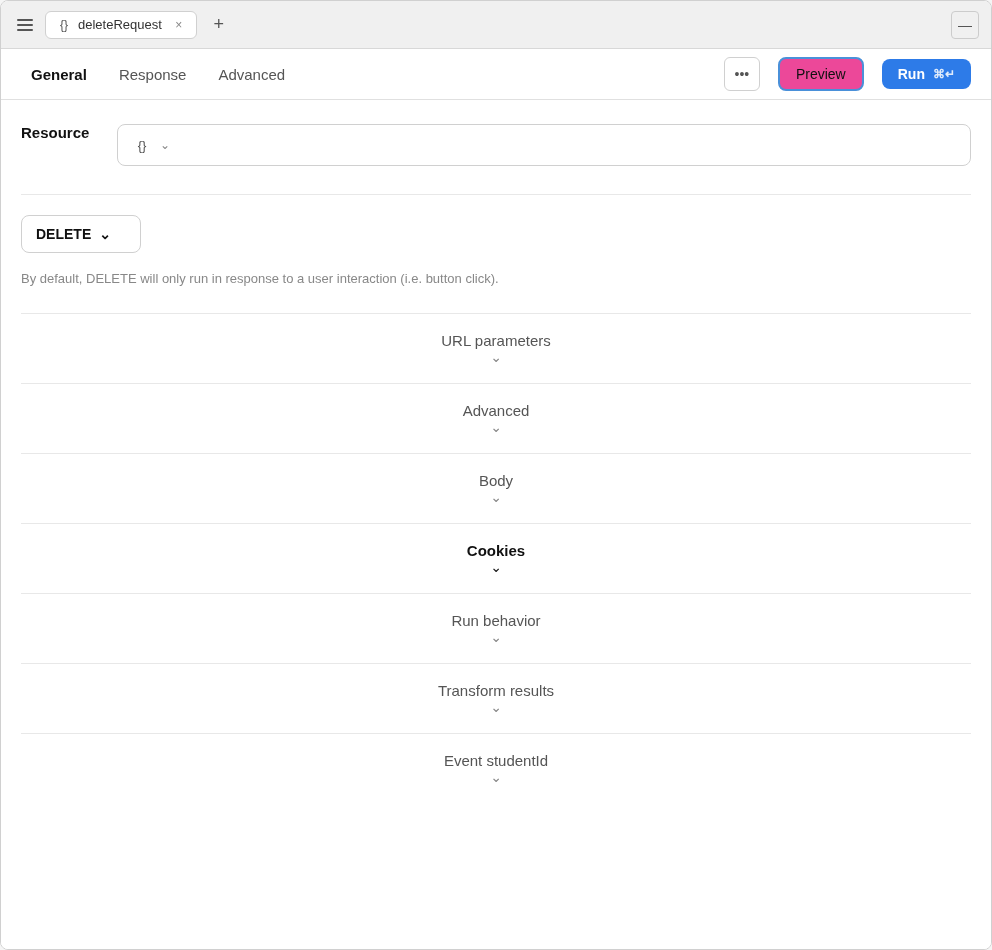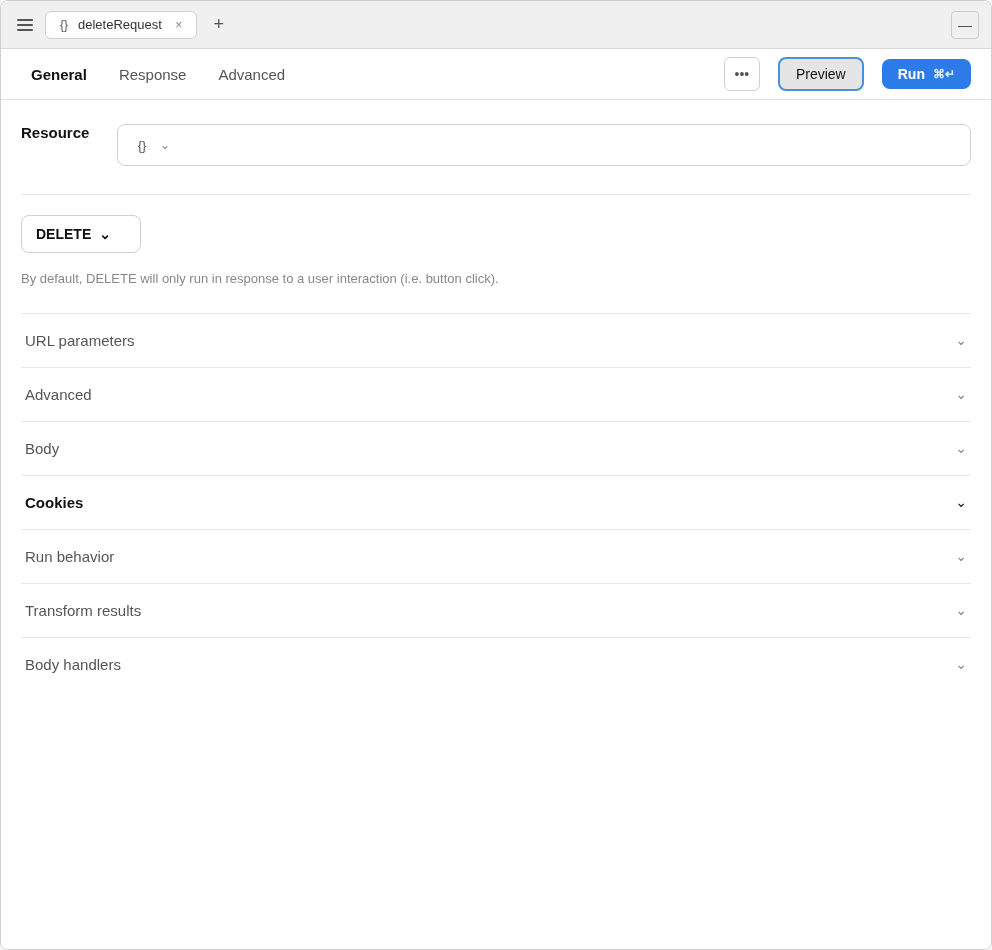--- a/index.html
+++ b/index.html
@@ -154,21 +154,21 @@
       border: 1px solid #d0d0d0;
       border-radius: 6px;
       color: #555;
       font-size: 14px;
       cursor: pointer;
       margin-right: 6px;
     }
 
     .btn-preview {
       padding: 7px 16px;
-      background: #e5e5e5;
+      background: #ec4899;
       border: 2px solid #4a90d9;
       border-radius: 8px;
       font-size: 14px;
       font-weight: 500;
       color: #111;
       cursor: pointer;
       margin-right: 6px;
     }
 
     .btn-run {
@@ -302,20 +302,21 @@
     .accordion-section {
       border-top: 1px solid #e8e8e8;
     }
 
     .accordion-header {
       display: flex;
       align-items: center;
       justify-content: space-between;
       padding: 18px 4px;
       cursor: pointer;
+      flex-direction: column;
     }
 
     .accordion-title {
       font-size: 15px;
       color: #555;
       font-weight: 400;
     }
 
     .accordion-title.bold {
       font-weight: 700;
@@ -434,21 +435,21 @@
 
       <div class="accordion-section">
         <div class="accordion-header">
           <span class="accordion-title">Transform results</span>
           <span class="accordion-chevron">⌄</span>
         </div>
       </div>
 
       <div class="accordion-section">
         <div class="accordion-header">
-          <span class="accordion-title">Body handlers</span>
+          <span class="accordion-title">Event studentId</span>
           <span class="accordion-chevron">⌄</span>
         </div>
       </div>
 
     </div>
 
   </div>
 </div>
 
 </body></html>

